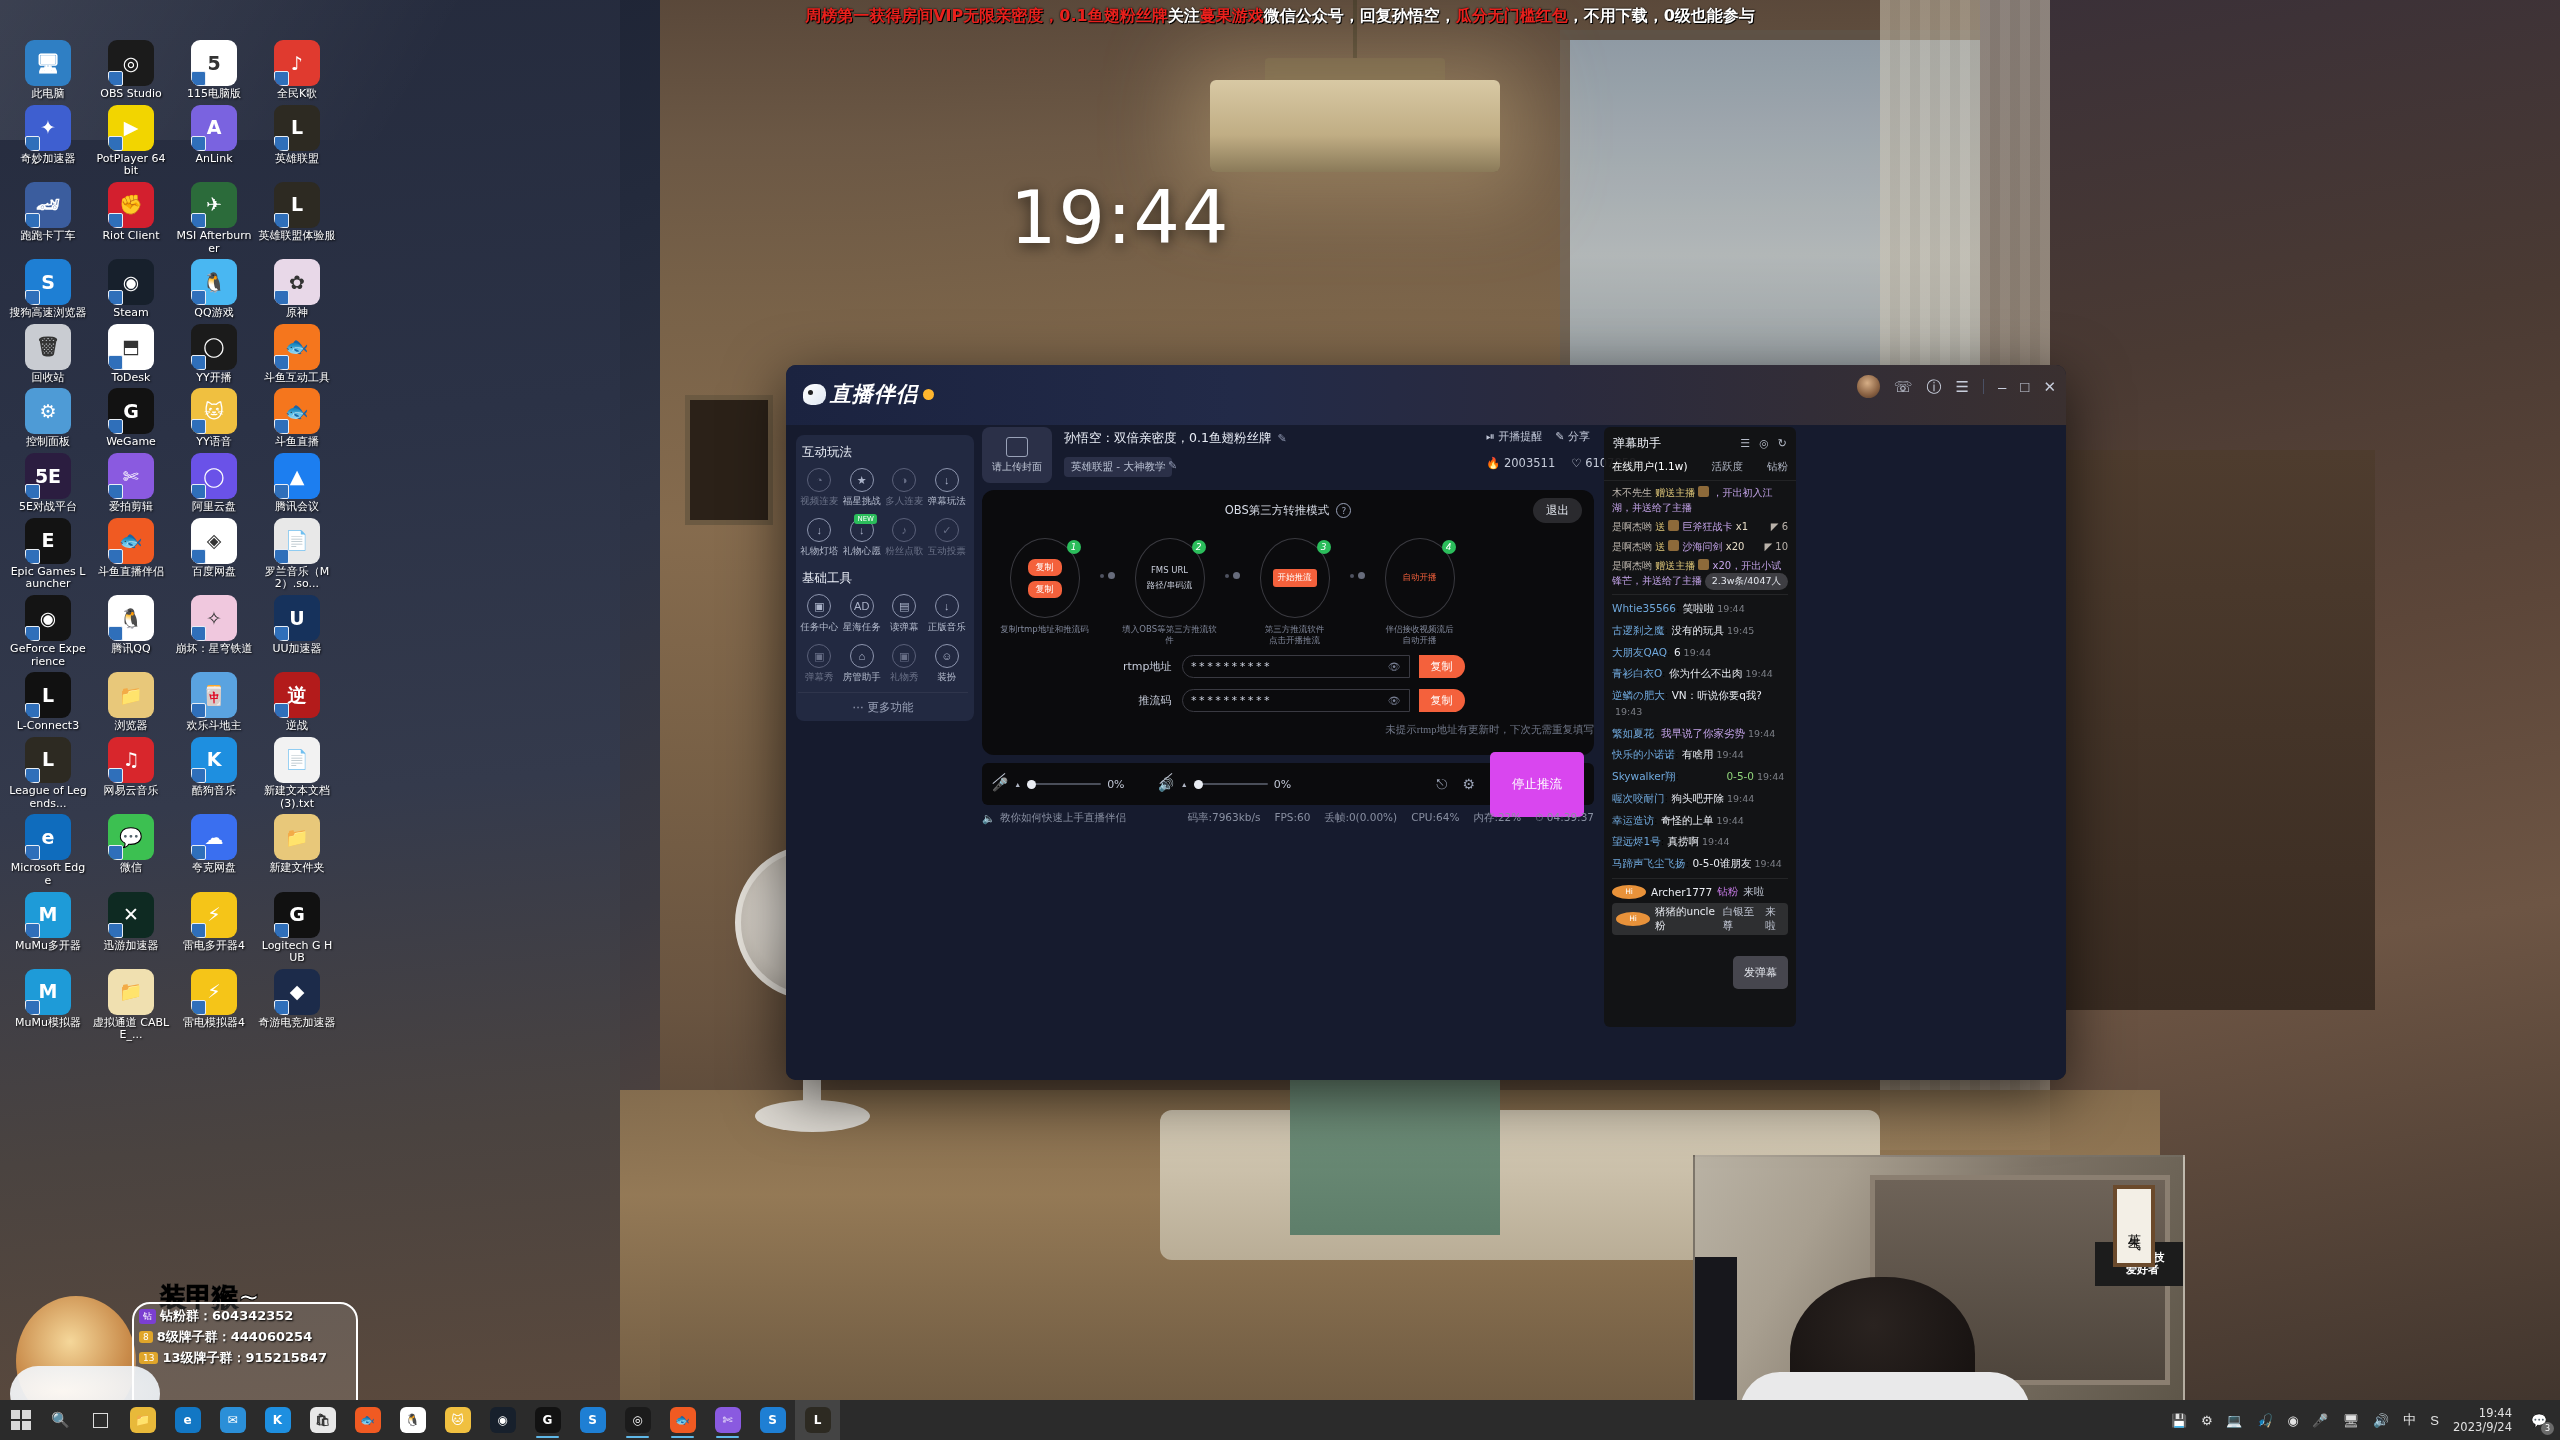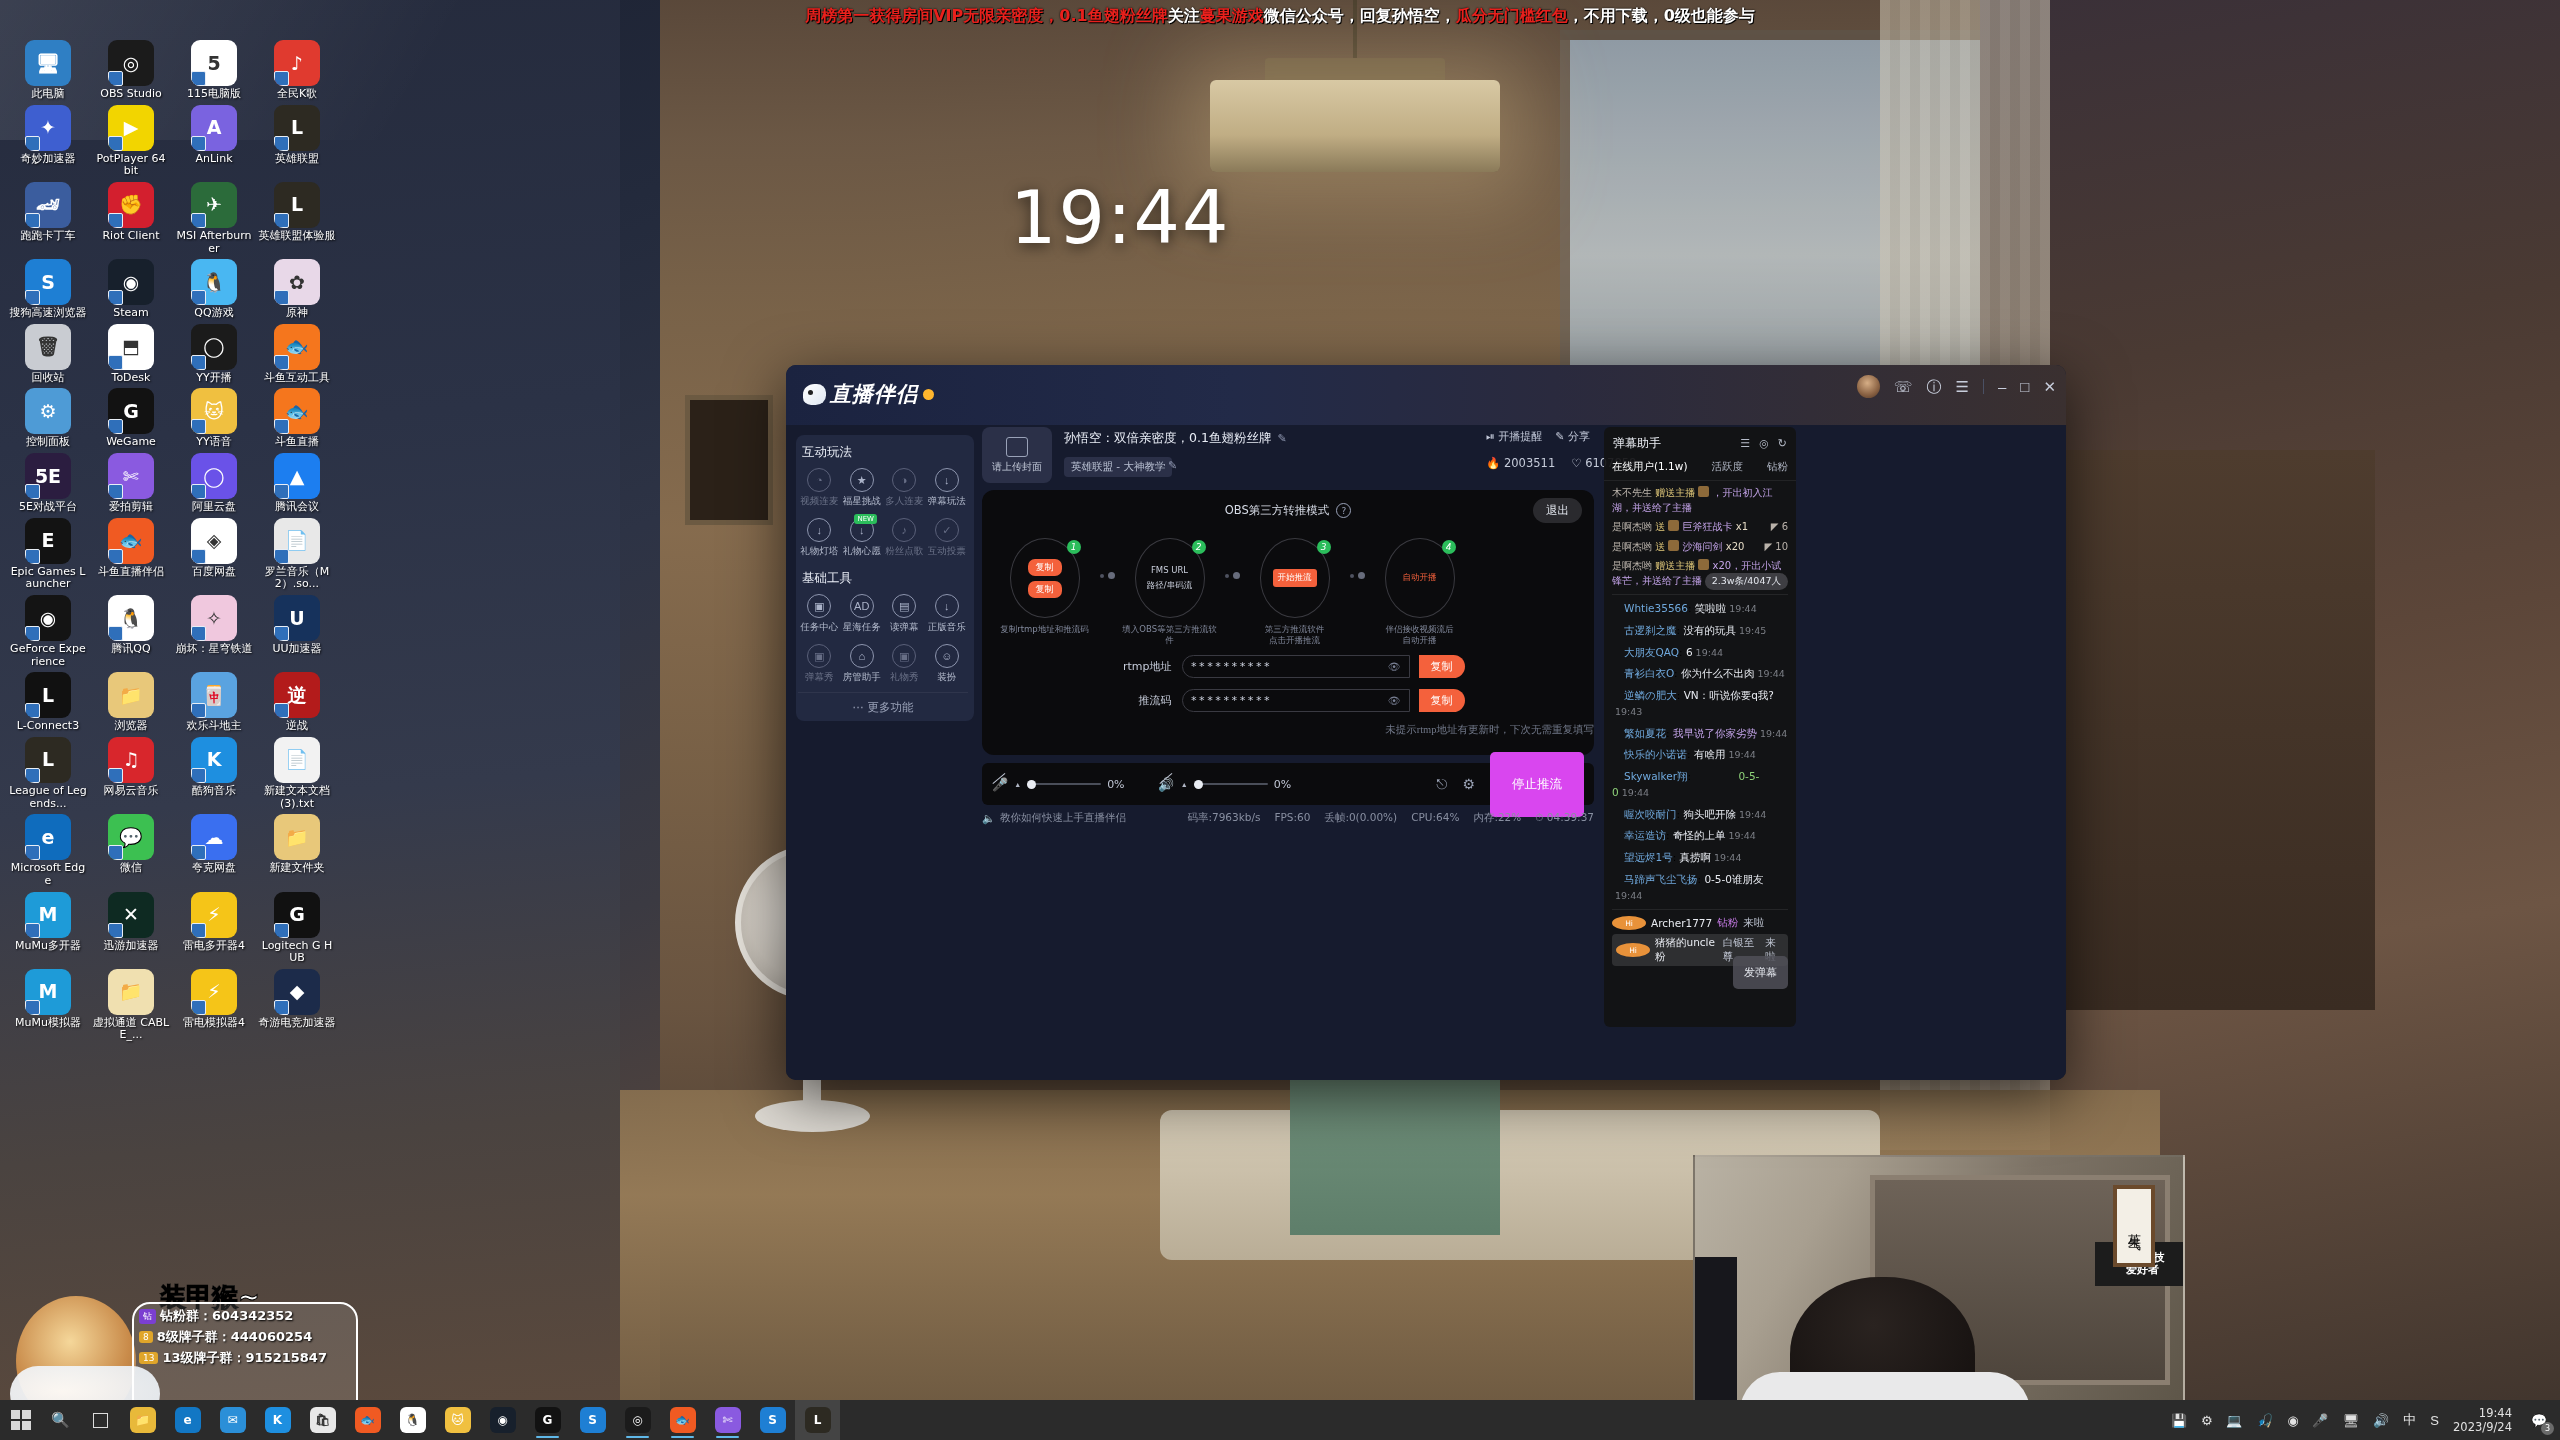--- a/index.html
+++ b/index.html
@@ -231,21 +231,21 @@
   .chat-tabs .on{color:#fff;}
   .chat-list{padding:5px 8px;height:500px;overflow:hidden;position:relative;}
   .gmsg{font-size:10px;color:#c8c3bd;line-height:1.45;margin-bottom:5px;font-family:"DejaVu Sans",sans-serif;}
   .gmsg .gname{color:#b9b2aa;}
   .gmsg .gact{color:#e0c87a;}
   .gmsg .gitem{color:#c3a3e8;}
   .gmsg .gitem2{color:#e6dcc6;}
   .gbadge{display:inline-block;width:11px;height:11px;border-radius:2px;background:#8d6a3a;vertical-align:-1px;}
   .gcount{float:right;color:#b9b2aa;}
   .cmsg{font-size:10.5px;line-height:1.5;margin-bottom:6px;font-family:"DejaVu Sans",sans-serif;}
-  .cname{color:#6fa8dc;margin-left:12px;}
+  .cname{color:#6fa8dc;}
   .ctext{color:#e9ecf2;}
   .ctext.pp{color:#c3a3e8;}
   .ctext.gg{color:#8fd37a;margin-left:44px;}
   .ctime{color:#7c7f86;font-size:9.5px;margin-left:3px;}
   .cdivider{height:1px;background:rgba(255,255,255,.08);margin:6px 0;}
   .pill-count{position:absolute;right:8px;top:92px;background:rgba(70,70,75,.85);color:#e4e7ee;font-size:9.5px;
     padding:2px 7px;border-radius:9px;font-family:"DejaVu Sans",sans-serif;}
   .enter-row{display:flex;align-items:center;gap:5px;font-size:10.5px;margin-bottom:4px;
     font-family:"DejaVu Sans",sans-serif;}
   .hi-badge{width:34px;height:14px;border-radius:50%;background:#e8923a;color:#fff;font-size:7.5px;

